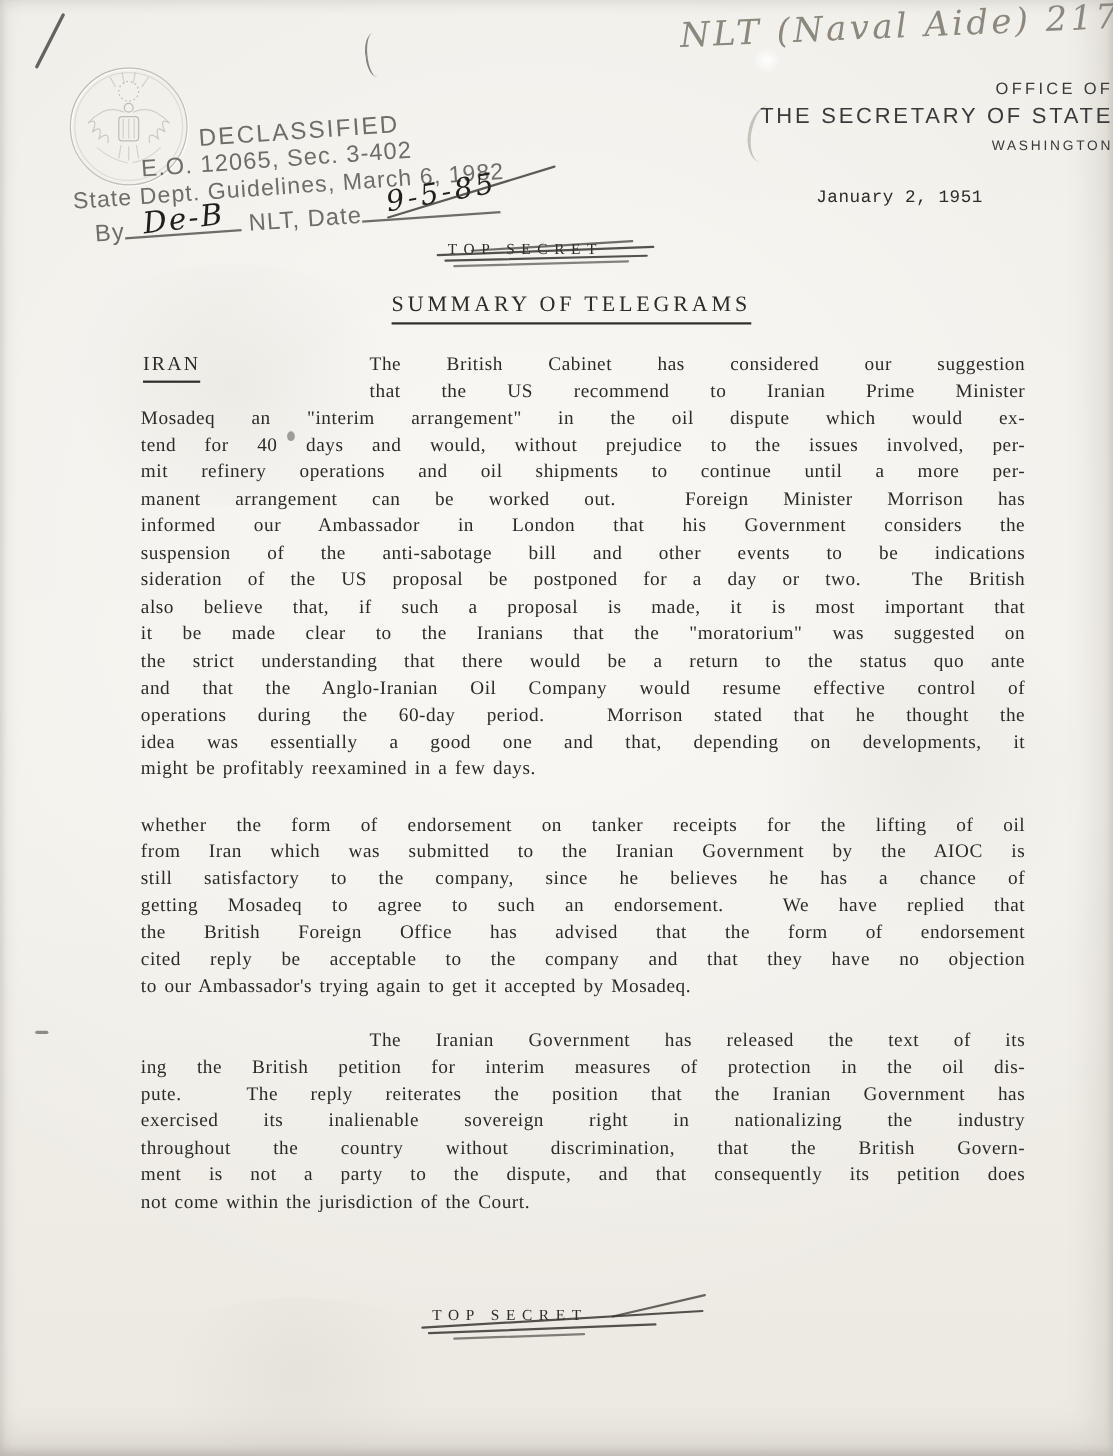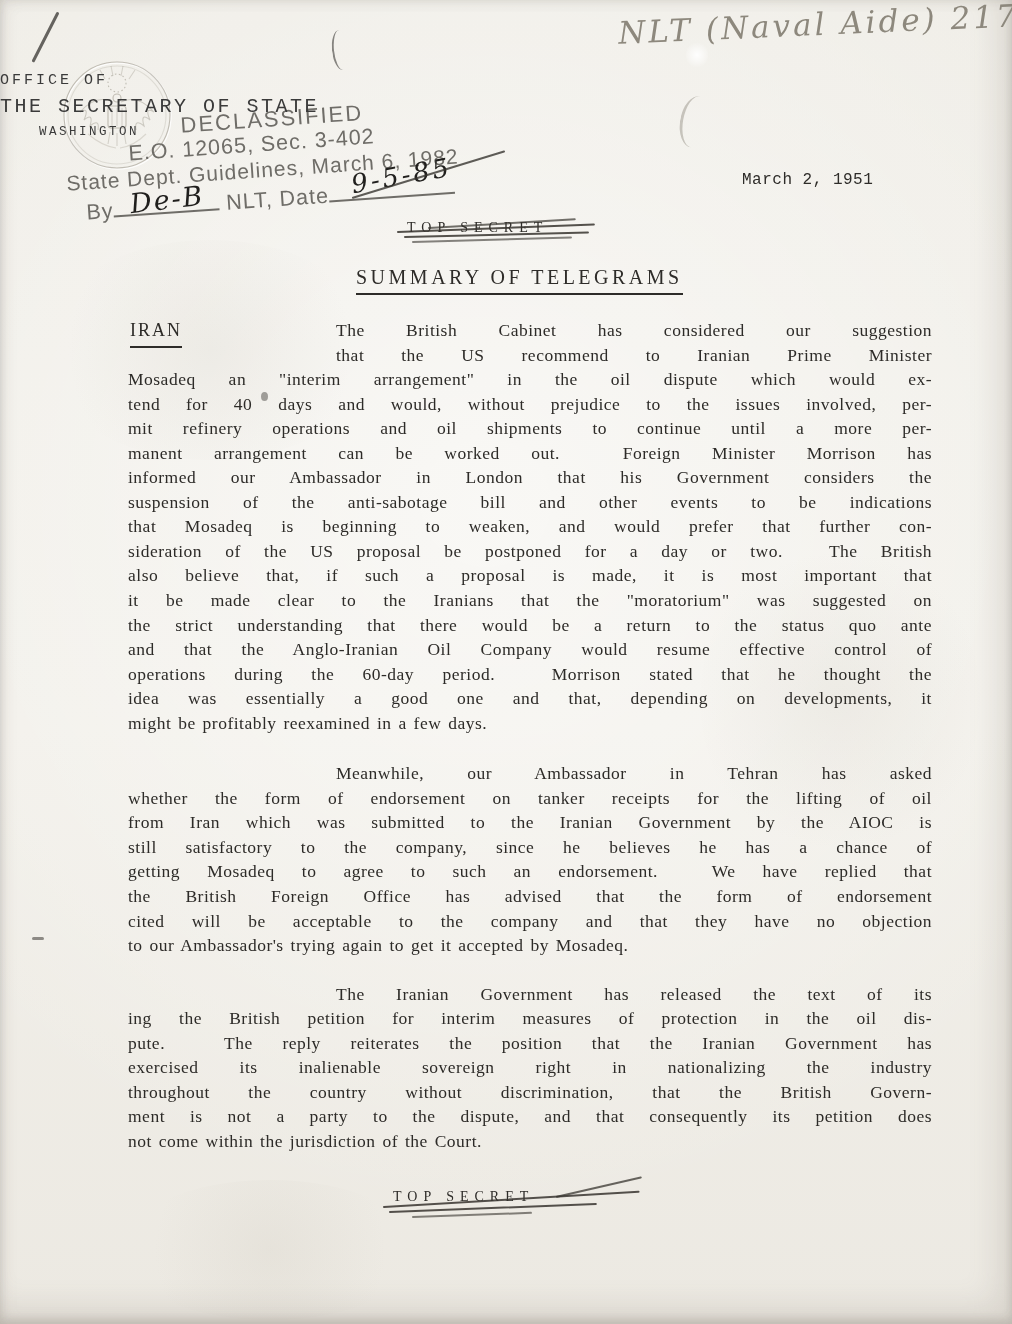--- a/index.html
+++ b/index.html
@@ -37,22 +37,22 @@
   .stamp .u{display:inline-block;border-bottom:2.5px solid #6f6d68;}
   .stamp .u1{width:106px;}
   .stamp .u2{width:126px;}
   .hand-ink{
     position:absolute;font-family:"DejaVu Serif",serif;font-style:italic;
     color:#201f1d;white-space:nowrap;
   }
   .hw-by{left:44px;top:-8px;font-size:27px;letter-spacing:2px;transform:rotate(-3deg);}
   .hw-date{left:266px;top:-15px;font-size:26px;letter-spacing:3px;transform:rotate(-6deg);}
   
-  .letterhead{position:absolute;left:0;right:0;text-align:left;
-    font-family:Liberation Mono, monospace;color:#3a3a3a;white-space:nowrap;}
+  .letterhead{position:absolute;left:0;right:0;text-align:right;
+    font-family:Liberation Sans, sans-serif;color:#3a3a3a;white-space:nowrap;}
   .lh1{top:72px;font-size:15px;letter-spacing:3px;}
   .lh2{top:95px;font-size:20px;letter-spacing:2.5px;}
   .lh3{top:125px;font-size:12.5px;letter-spacing:2.5px;margin-left:39px;}
   
   .doc-date{position:absolute;left:742px;top:171px;
     font-family:"Liberation Mono","DejaVu Sans Mono",monospace;font-size:16px;letter-spacing:.5px;color:#2e2c29;}
   
   .topsecret{position:absolute;font-size:14px;letter-spacing:6px;color:#2e2c29;white-space:nowrap;}
   .ts-top{left:407px;top:220px;}
   .ts-bottom{left:393px;top:1189px;}
@@ -140,59 +140,57 @@
       <span class="hand-ink hw-date">9-5-85</span>
     </div>
   </div>
 
   <div class="pline" style="left:352px;top:197px;width:160px;transform:rotate(-17deg);opacity:.8;"></div>
 
   <div class="letterhead lh1">OFFICE OF</div>
   <div class="letterhead lh2">THE SECRETARY OF STATE</div>
   <div class="letterhead lh3">WASHINGTON</div>
 
-  <div class="doc-date">March 2, 1951</div>
+  <div class="doc-date">January 2, 1951</div>
 
   <div class="topsecret ts-top">TOP SECRET</div>
   <div class="pline" style="left:397px;top:231px;width:198px;transform:rotate(-2.2deg);"></div>
   <div class="pline" style="left:404px;top:236px;width:185px;transform:rotate(-1.4deg);"></div>
   <div class="pline" style="left:428px;top:227px;width:148px;transform:rotate(-3.4deg);opacity:.7;"></div>
   <div class="pline" style="left:412px;top:241px;width:160px;transform:rotate(-1.6deg);opacity:.6;"></div>
 
   <div class="summary-heading">SUMMARY OF TELEGRAMS</div>
 
   <div class="body-text">
     <div class="section-label">IRAN</div>
   <div class="para p0">
         <div class="line indent">The British Cabinet has considered our suggestion</div>
         <div class="line indent">that the US recommend to Iranian Prime Minister</div>
         <div class="line">Mosadeq an "interim arrangement" in the oil dispute which would ex-</div>
         <div class="line">tend for 40 days and would, without prejudice to the issues involved, per-</div>
         <div class="line">mit refinery operations and oil shipments to continue until a more per-</div>
         <div class="line">manent arrangement can be worked out.&nbsp; Foreign Minister Morrison has</div>
         <div class="line">informed our Ambassador in London that his Government considers the</div>
         <div class="line">suspension of the anti-sabotage bill and other events to be indications</div>
-        <div class="line">that Mosadeq is beginning to weaken, and would prefer that further con-</div>
         <div class="line">sideration of the US proposal be postponed for a day or two.&nbsp; The British</div>
         <div class="line">also believe that, if such a proposal is made, it is most important that</div>
         <div class="line">it be made clear to the Iranians that the "moratorium" was suggested on</div>
         <div class="line">the strict understanding that there would be a return to the status quo ante</div>
         <div class="line">and that the Anglo-Iranian Oil Company would resume effective control of</div>
         <div class="line">operations during the 60-day period.&nbsp; Morrison stated that he thought the</div>
         <div class="line">idea was essentially a good one and that, depending on developments, it</div>
         <div class="line last">might be profitably reexamined in a few days.</div>
       </div>
       <div class="para p1">
-        <div class="line indent">Meanwhile, our Ambassador in Tehran has asked</div>
         <div class="line">whether the form of endorsement on tanker receipts for the lifting of oil</div>
         <div class="line">from Iran which was submitted to the Iranian Government by the AIOC is</div>
         <div class="line">still satisfactory to the company, since he believes he has a chance of</div>
         <div class="line">getting Mosadeq to agree to such an endorsement.&nbsp; We have replied that</div>
         <div class="line">the British Foreign Office has advised that the form of endorsement</div>
-        <div class="line">cited will be acceptable to the company and that they have no objection</div>
+        <div class="line">cited reply be acceptable to the company and that they have no objection</div>
         <div class="line last">to our Ambassador's trying again to get it accepted by Mosadeq.</div>
       </div>
       <div class="para p2">
         <div class="line indent">The Iranian Government has released the text of its</div>
         <div class="line">ing the British petition for interim measures of protection in the oil dis-</div>
         <div class="line">pute.&nbsp; The reply reiterates the position that the Iranian Government has</div>
         <div class="line">exercised its inalienable sovereign right in nationalizing the industry</div>
         <div class="line">throughout the country without discrimination, that the British Govern-</div>
         <div class="line">ment is not a party to the dispute, and that consequently its petition does</div>
         <div class="line last">not come within the jurisdiction of the Court.</div>

